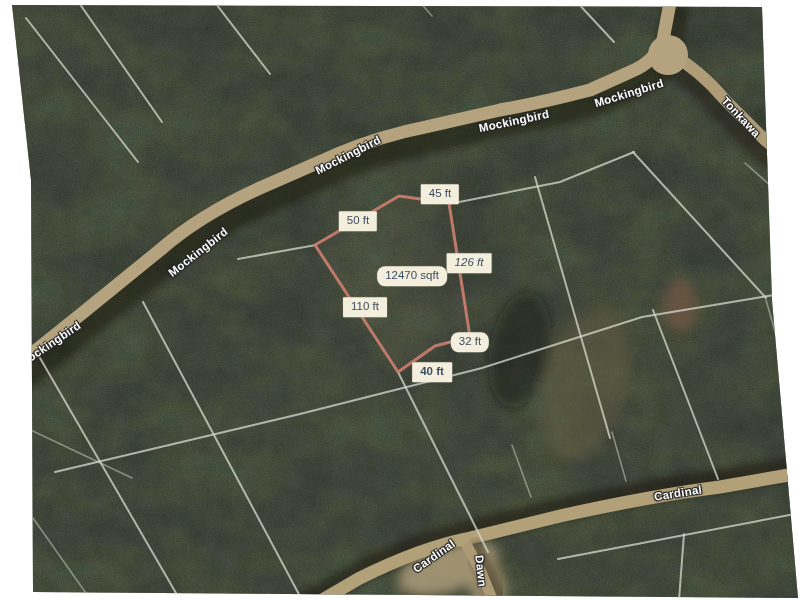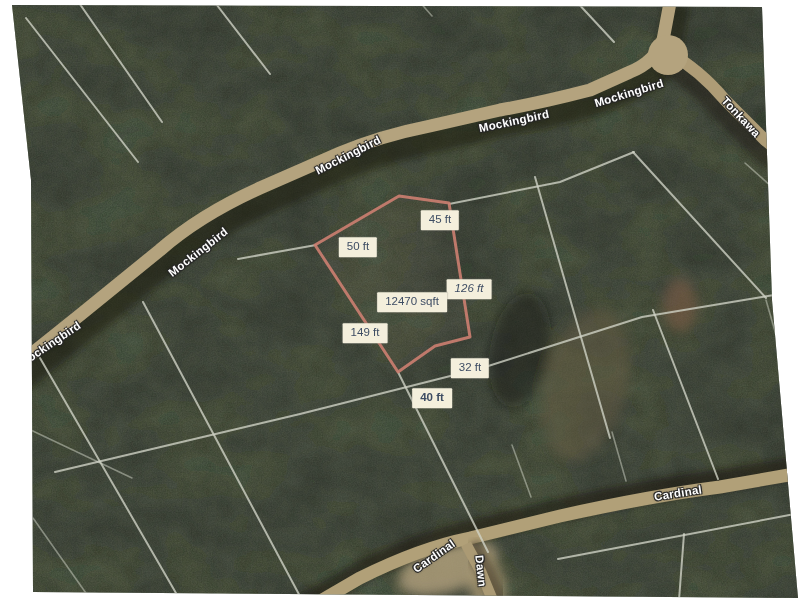--- a/index.html
+++ b/index.html
@@ -15,21 +15,20 @@
   #map-canvas{position:absolute;inset:0;}
   #overlay{position:absolute;inset:0;pointer-events:none;}
   .meas{
     position:absolute;
     background:var(--label-bg,#f4efdc);
     color:var(--label-text,#3d4c63);
     font-size:11.5px;line-height:1;
     padding:4px 8px;border-radius:1px;
     white-space:nowrap;
     box-shadow:0 0 0 1px rgba(120,120,110,0.25);
-    margin-top:26px;
   }
   .street{
     position:absolute;
     color:var(--street-text,#ffffff);
     font-size:11.5px;font-weight:bold;letter-spacing:.3px;
     white-space:nowrap;
     text-shadow:
       -1px -1px 0 rgba(40,40,40,.95),
        1px -1px 0 rgba(40,40,40,.95),
       -1px  1px 0 rgba(40,40,40,.95),
@@ -151,21 +150,21 @@
           <div class="street" style="left: 629px; top: 93px; transform: translate(-50%, -50%) rotate(-17deg);">Mockingbird</div>
           <div class="street" style="left: 741px; top: 117px; transform: translate(-50%, -50%) rotate(47deg);">Tonkawa</div>
           <div class="street" style="left: 678px; top: 493px; transform: translate(-50%, -50%) rotate(-9deg);">Cardinal</div>
           <div class="street" style="left: 434px; top: 556px; transform: translate(-50%, -50%) rotate(-35deg);">Cardinal</div>
           <div class="street" style="left: 481px; top: 571px; transform: translate(-50%, -50%) rotate(84deg);">Dawn</div>
         </div>
       <div>
           <div class="meas" style="left: 440px; top: 194px; transform: translate(-50%, -50%);">45 ft</div>
           <div class="meas" style="left: 358px; top: 221px; transform: translate(-50%, -50%);">50 ft</div>
           <div class="meas" style="left: 469px; top: 263px; transform: translate(-50%, -50%); font-style: italic;">126 ft</div>
-          <div class="meas" style="left: 412px; top: 276px; transform: translate(-50%, -50%);">12470 sqft</div>
-          <div class="meas" style="left: 365px; top: 307px; transform: translate(-50%, -50%);">149 ft</div>
-          <div class="meas" style="left: 470px; top: 342px; transform: translate(-50%, -50%);">32 ft</div>
+          <div class="meas" style="left: 412px; top: 276px; transform: translate(-50%, -50%); border-radius: 8px;">12470 sqft</div>
+          <div class="meas" style="left: 365px; top: 307px; transform: translate(-50%, -50%);">110 ft</div>
+          <div class="meas" style="left: 470px; top: 342px; transform: translate(-50%, -50%); border-radius: 8px;">32 ft</div>
           <div class="meas" style="left: 432px; top: 372px; transform: translate(-50%, -50%); font-weight: bold;">40 ft</div>
         </div>
     </div>
 
   </div>
 </div>
 
 </body></html>

